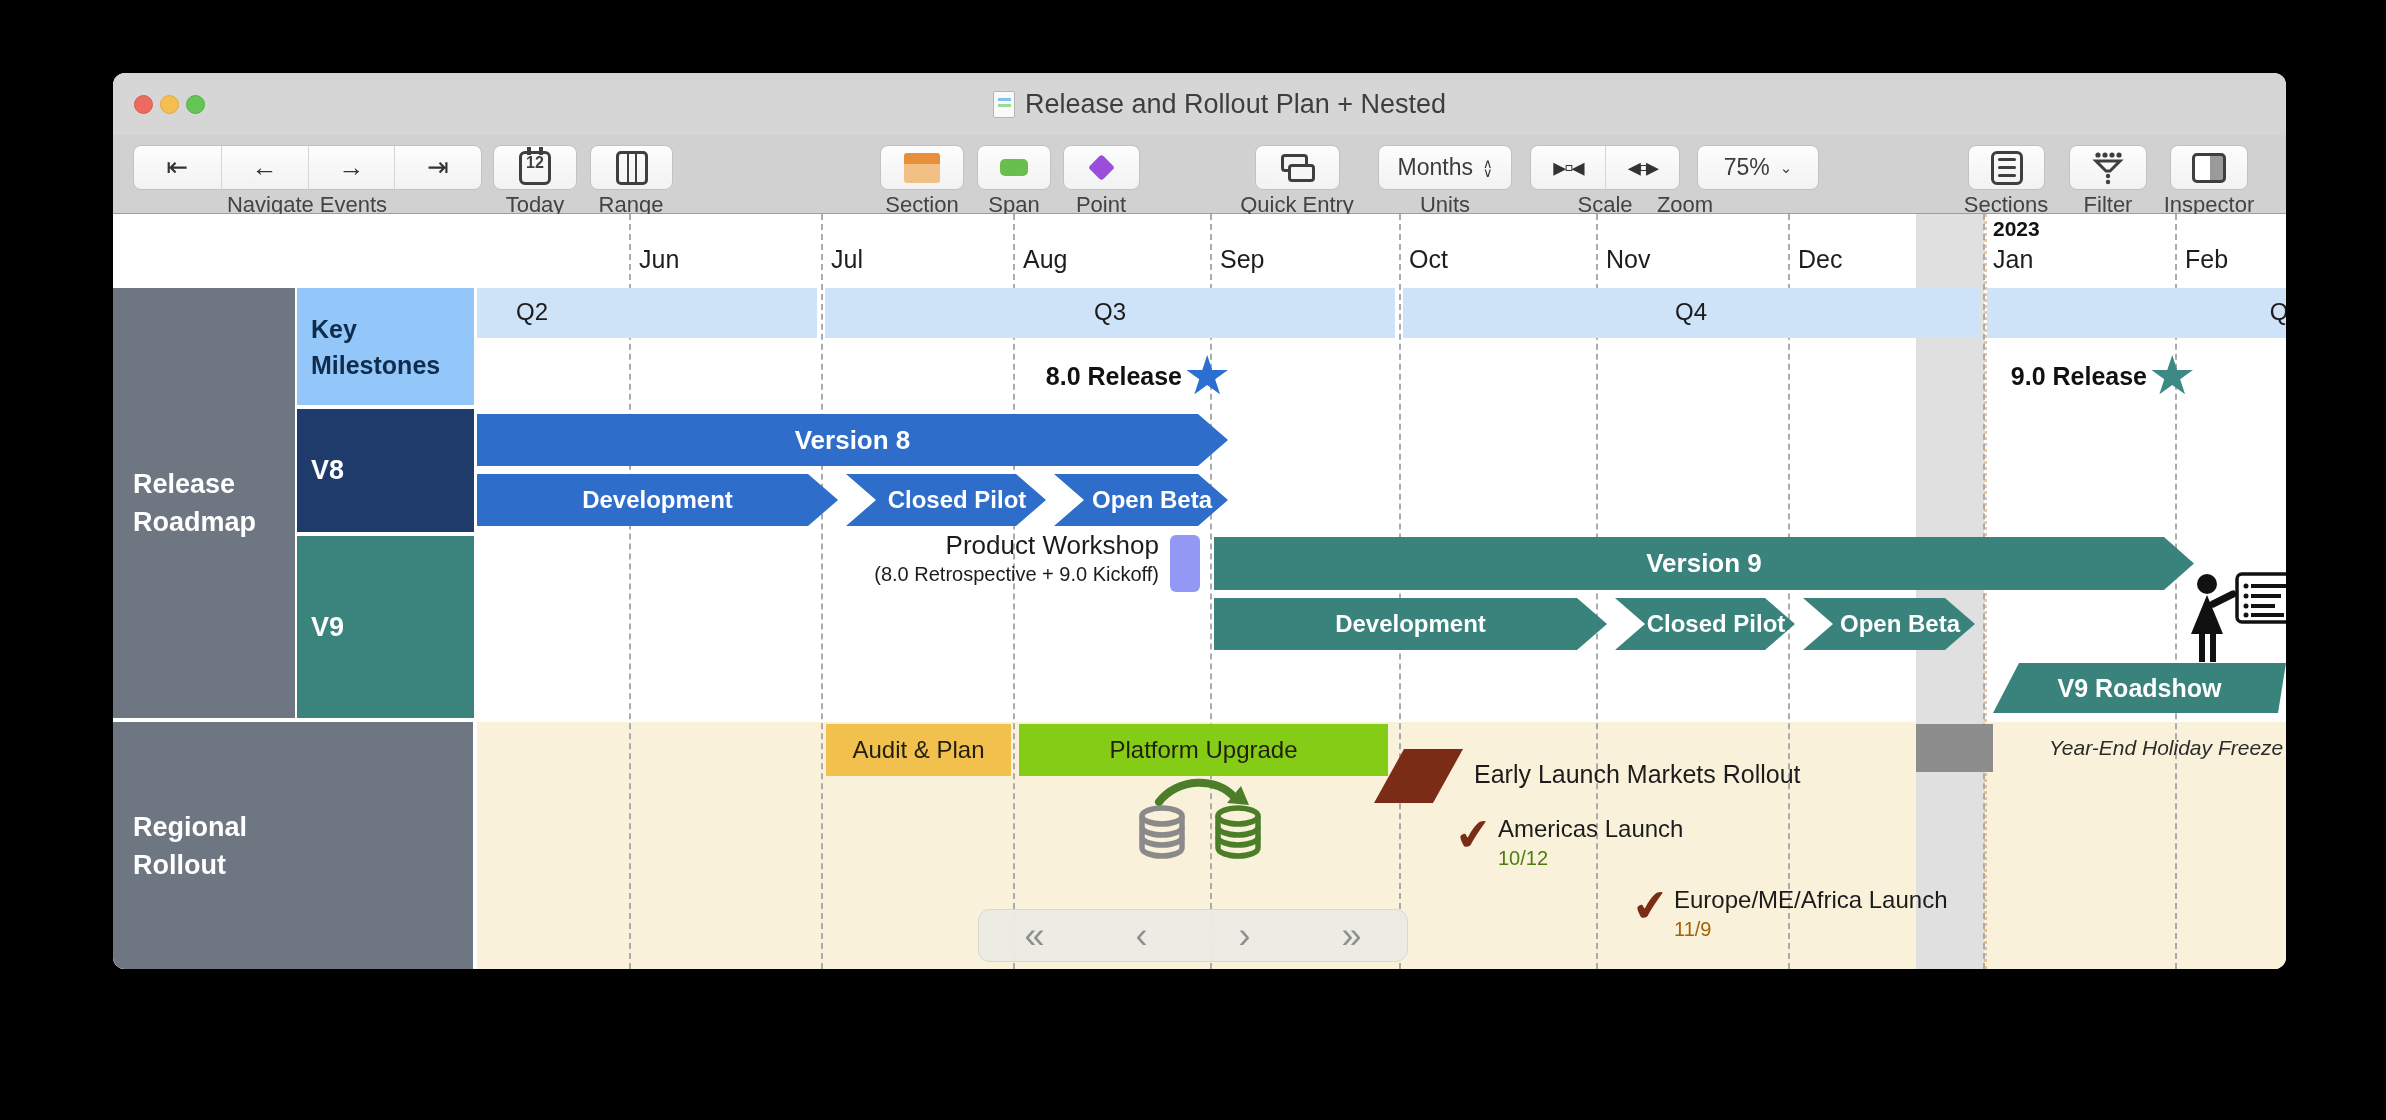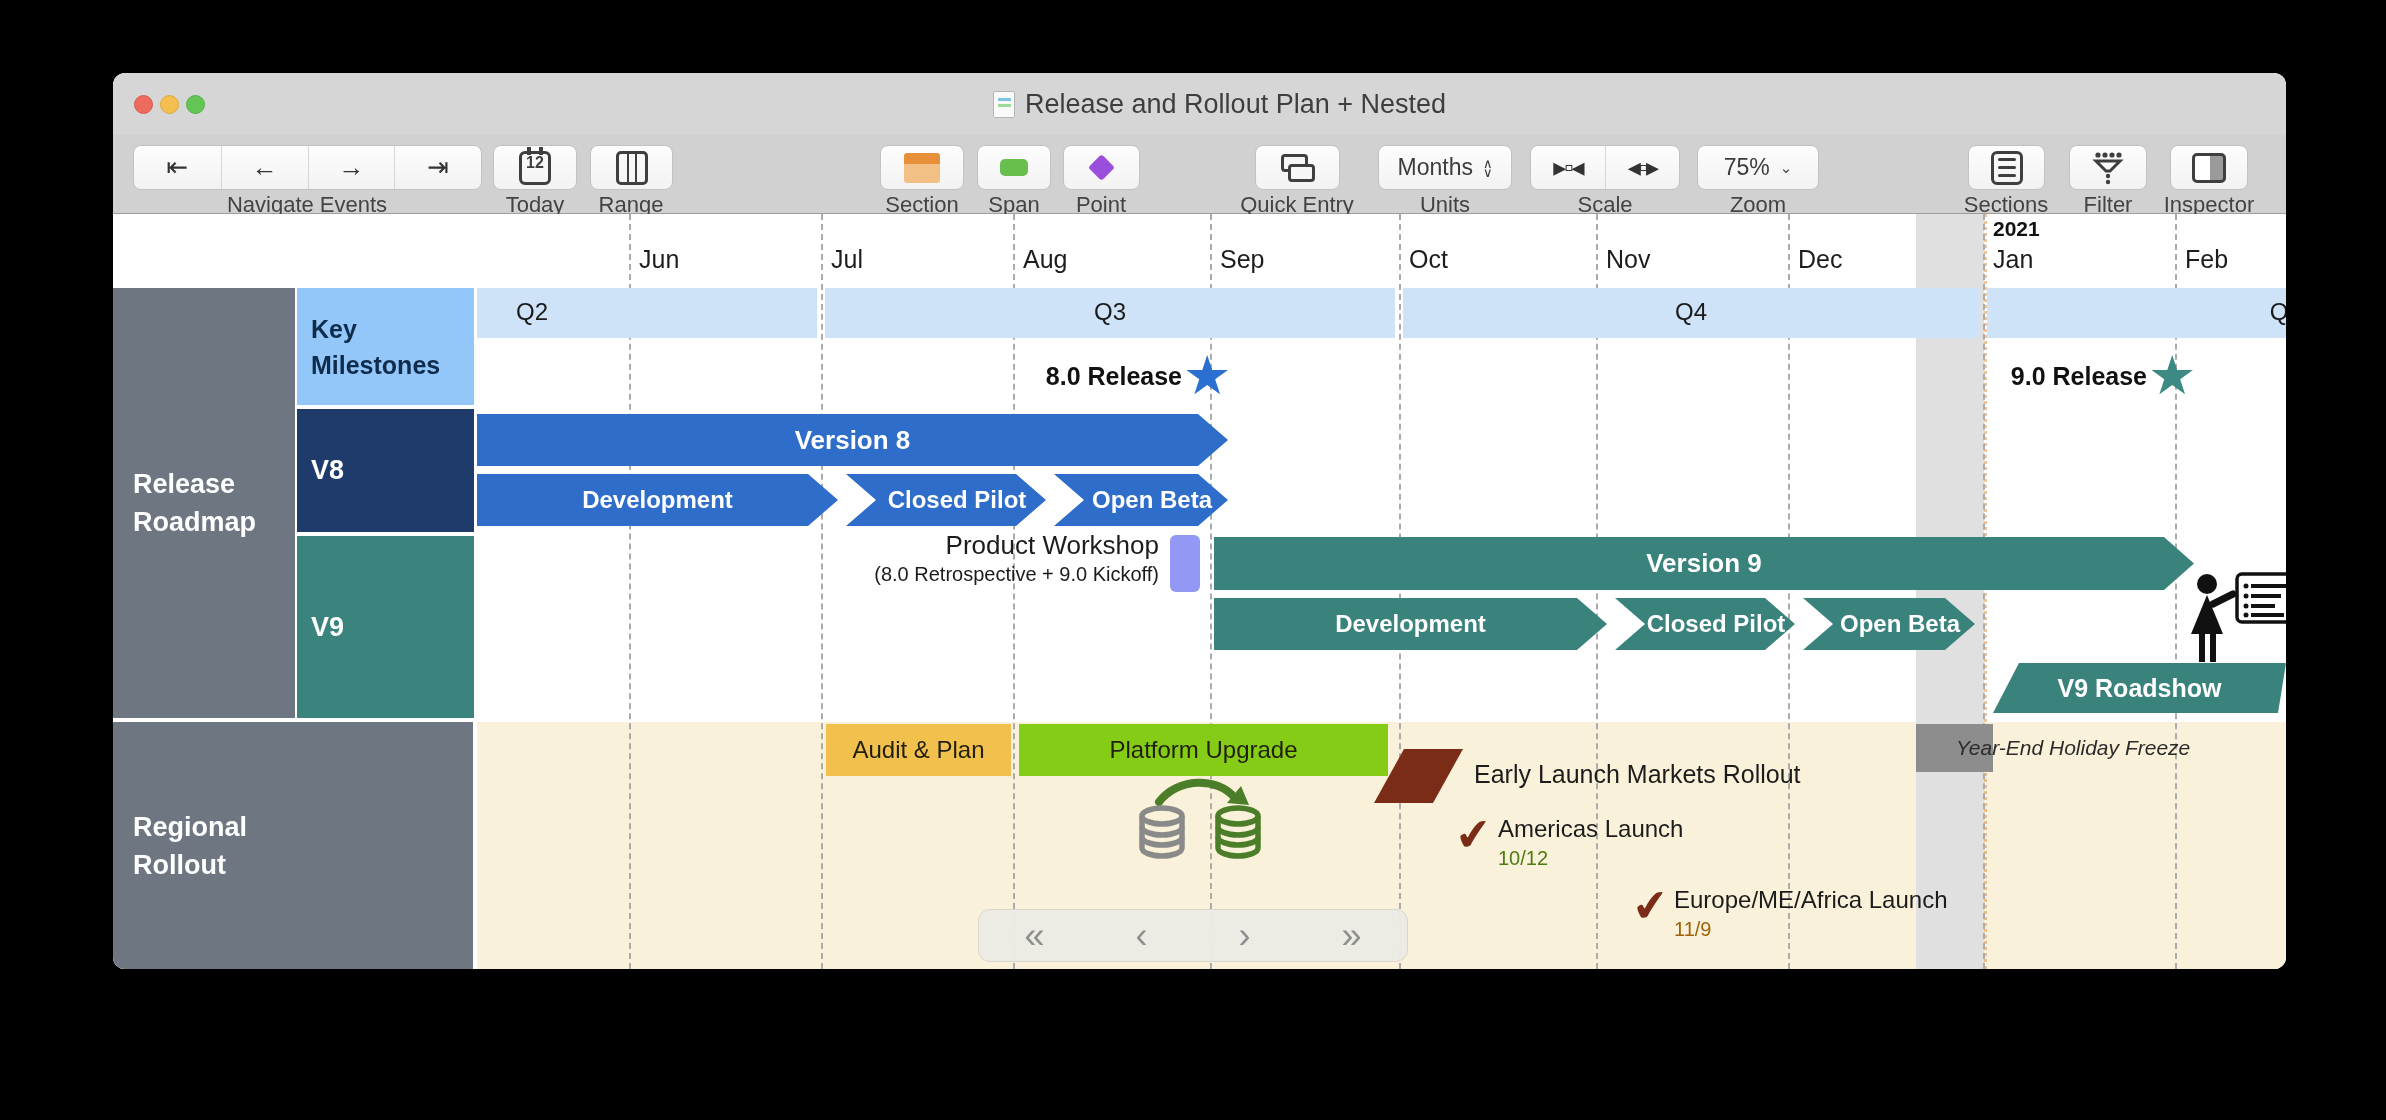--- a/index.html
+++ b/index.html
@@ -132,21 +132,21 @@
       <div class="tb-btn seg" style="left:1417px;width:150px;">
         <span style="width:75px;" class="scaleglyph">▸▫◂</span>
         <span style="width:75px;" class="scaleglyph">◂▫▸</span>
       </div>
       <div class="tb-label" style="left:1492px;">Scale</div>
 
       <div class="tb-btn" style="left:1584px;width:122px;font-size:23px;gap:10px;">
         <span>75%</span>
         <span style="font-size:15px;">⌄</span>
       </div>
-      <div class="tb-label" style="left:1645px;">Zoom</div>
+      <div class="tb-label" style="left:1572px;">Zoom</div>
 
       <div class="tb-btn" style="left:1855px;width:77px;">
         <span class="listico">
             <b></b>
             <b></b>
             <b></b>
           </span>
       </div>
       <div class="tb-label" style="left:1893px;">Sections</div>
 
@@ -190,21 +190,21 @@
 
       <div class="month-label" style="left:526px;">Jun</div>
       <div class="month-label" style="left:718px;">Jul</div>
       <div class="month-label" style="left:910px;">Aug</div>
       <div class="month-label" style="left:1107px;">Sep</div>
       <div class="month-label" style="left:1296px;">Oct</div>
       <div class="month-label" style="left:1493px;">Nov</div>
       <div class="month-label" style="left:1685px;">Dec</div>
       <div class="month-label" style="left:1880px;">Jan</div>
       <div class="month-label" style="left:2072px;">Feb</div>
-      <div class="year-label" style="left:1880px;">2021</div>
+      <div class="year-label" style="left:1880px;">2023</div>
 
       <div class="qband" style="left:364px;width:340px;"></div>
       <div class="qband" style="left:712px;width:570px;"></div>
       <div class="qband" style="left:1290px;width:576px;"></div>
       <div class="qband" style="left:1874px;width:299px;"></div>
       <div class="qlabel" style="left:419px;">Q2</div>
       <div class="qlabel" style="left:997px;">Q3</div>
       <div class="qlabel" style="left:1578px;">Q4</div>
       <div class="qlabel" style="left:2166px;">Q</div>
 
@@ -280,21 +280,21 @@
         <span>V9 Roadshow</span>
       </div>
 
       <div class="bar" style="left:713px;top:510px;width:185px;height:52px;background:#f2c14d;color:#221f0f;font-size:24px;font-weight:normal;">
         <span>Audit &amp; Plan</span>
       </div>
       <div class="bar" style="left:906px;top:510px;width:369px;height:52px;background:#84cc16;color:#221f0f;font-size:24px;font-weight:normal;">
         <span>Platform Upgrade</span>
       </div>
       <div class="abs" style="left:1803px;top:510px;width:77px;height:48px;background:#8d8d8d;z-index:4;"></div>
-      <div class="abs" style="left:1843px;top:522px;font-size:21px;font-style:italic;color:#2b2b2b;z-index:5;white-space:nowrap;">Year-End Holiday Freeze</div>
+      <div class="abs" style="left:1936px;top:522px;font-size:21px;font-style:italic;color:#2b2b2b;z-index:5;white-space:nowrap;">Year-End Holiday Freeze</div>
 
       <svg class="abs" style="left:1016px;top:558px;z-index:5;" width="142" height="90" viewBox="0 0 142 90">
         <path d="M30 30 C 48 6, 88 4, 106 26" fill="none" stroke="#4c7e2a" stroke-width="8" stroke-linecap="round"></path>
         <path d="M112 14 L120 33 L98 31 Z" fill="#4c7e2a"></path>
         <g stroke="#8a8a8a" stroke-width="5.5" fill="none">
           <path d="M13 44 L13 76 A20 8 0 0 0 53 76 L53 44"></path>
           <ellipse cx="33" cy="44" rx="20" ry="8"></ellipse>
           <path d="M13 55 A20 8 0 0 0 53 55"></path>
           <path d="M13 65 A20 8 0 0 0 53 65"></path>
         </g>

